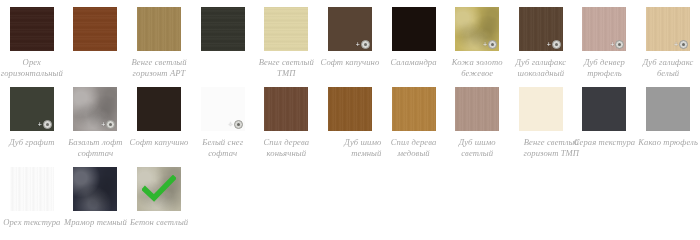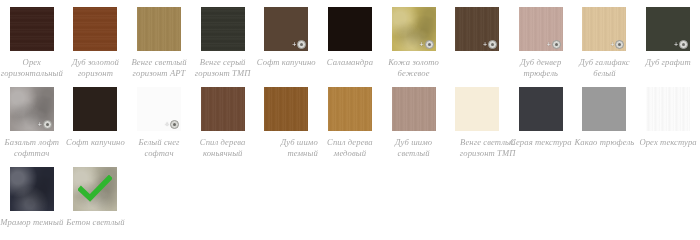--- a/index.html
+++ b/index.html
@@ -152,33 +152,37 @@
     <div class="swatch-cell">
       <div class="swatch-chip" style="background: rgb(59, 33, 26);">
         <span class="grain h"></span>
       </div>
       <div class="swatch-label" style="color: rgb(168, 168, 168);">Орех горизонтальный</div>
     </div>
     <div class="swatch-cell">
       <div class="swatch-chip" style="background: rgb(125, 66, 32);">
         <span class="grain h"></span>
       </div>
-      <div class="swatch-label" style="color: rgb(168, 168, 168);">Дуб золотой горизонт</div>
     </div>
     <div class="swatch-cell">
       <div class="swatch-chip" style="background: rgb(160, 133, 82);">
         <span class="grain v"></span>
       </div>
       <div class="swatch-label" style="color: rgb(168, 168, 168);">Венге светлый горизонт АРТ</div>
     </div>
     <div class="swatch-cell">
       <div class="swatch-chip" style="background: rgb(52, 53, 45);">
         <span class="grain h"></span>
       </div>
-      <div class="swatch-label" style="color: rgb(168, 168, 168);">Венге серый горизонт ТМП</div>
+    </div>
+    <div class="swatch-cell">
+      <div class="swatch-chip" style="background: rgb(223, 213, 166);">
+        <span class="grain h"></span>
+      </div>
+      <div class="swatch-label" style="color: rgb(168, 168, 168);">Венге светлый ТМП</div>
     </div>
     <div class="swatch-cell">
       <div class="swatch-chip" style="background: rgb(88, 68, 52);">
         <span class="grain none"></span>
         <span class="chip-badge">
           <span class="plus">+</span>
           <span class="disc"></span>
         </span>
       </div>
       <div class="swatch-label" style="color: rgb(168, 168, 168);">Софт капучино</div>
@@ -200,20 +204,21 @@
       <div class="swatch-label" style="color: rgb(168, 168, 168);">Кожа золото бежевое</div>
     </div>
     <div class="swatch-cell">
       <div class="swatch-chip" style="background: rgb(90, 68, 50);">
         <span class="grain v"></span>
         <span class="chip-badge">
           <span class="plus">+</span>
           <span class="disc"></span>
         </span>
       </div>
+      <div class="swatch-label" style="color: rgb(168, 168, 168);">Дуб галифакс шоколадный</div>
     </div>
     <div class="swatch-cell">
       <div class="swatch-chip" style="background: rgb(197, 168, 158);">
         <span class="grain v"></span>
         <span class="chip-badge">
           <span class="plus">+</span>
           <span class="disc"></span>
         </span>
       </div>
       <div class="swatch-label" style="color: rgb(168, 168, 168);">Дуб денвер трюфель</div>

